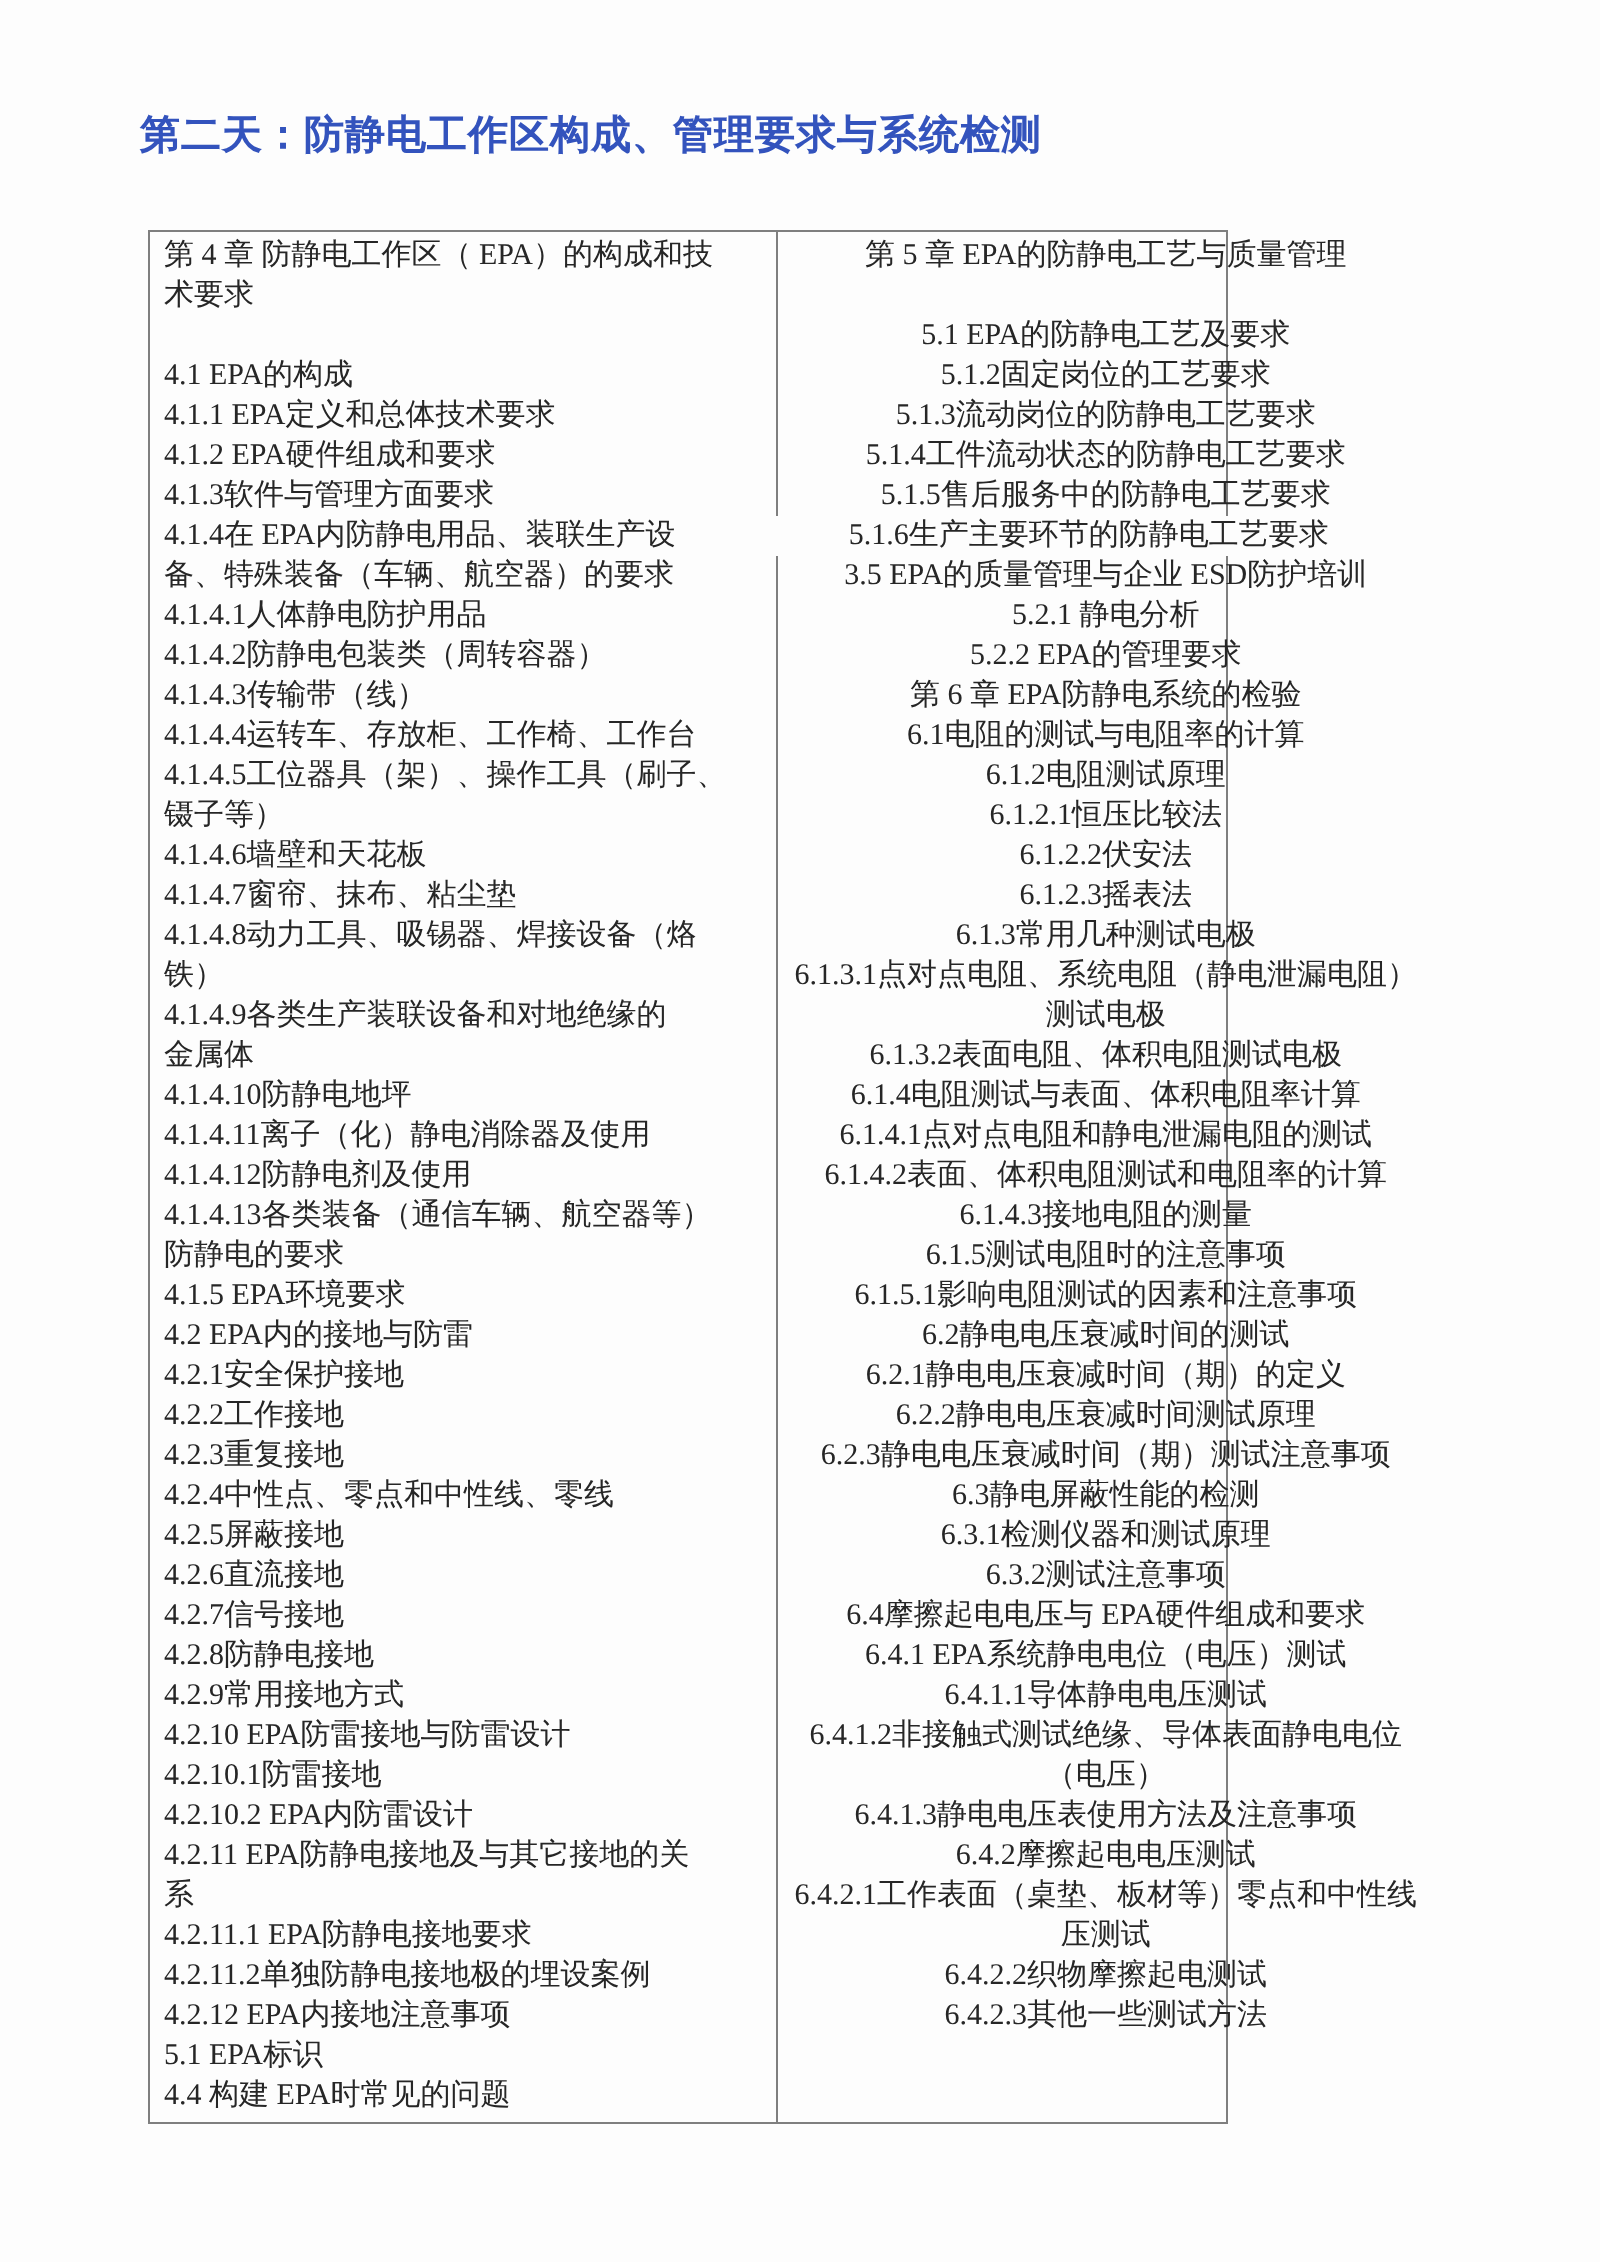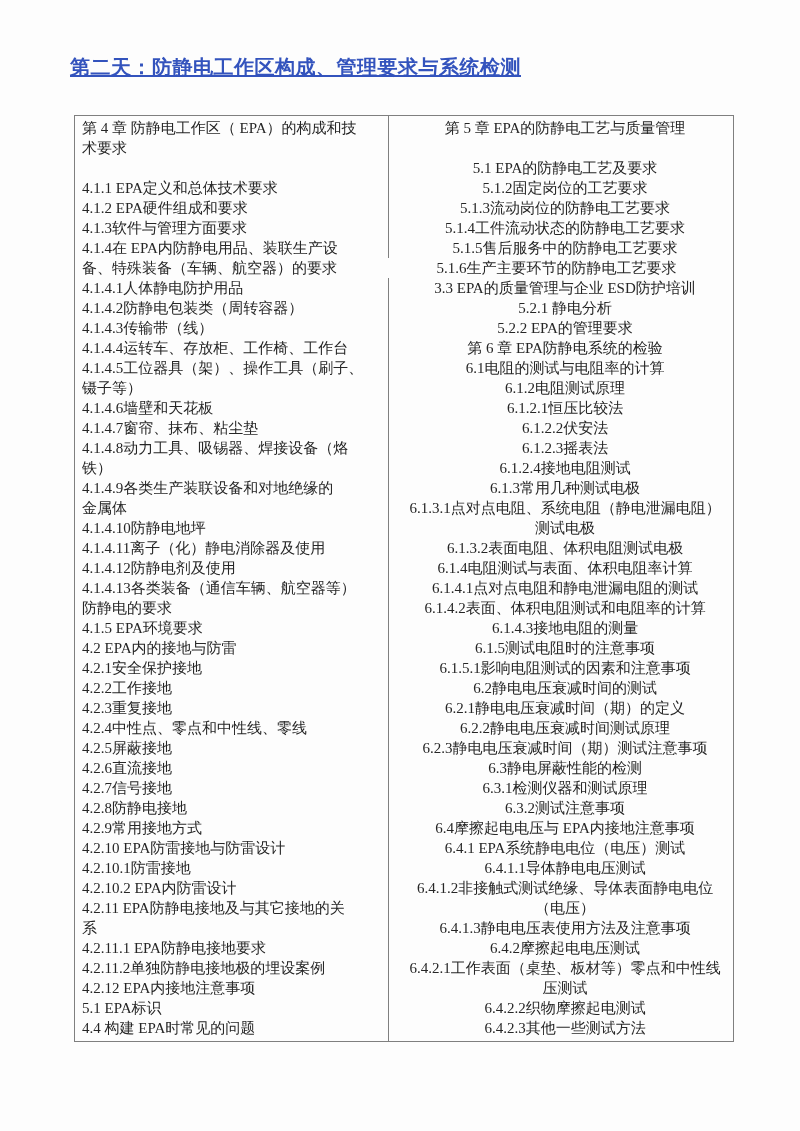--- a/index.html
+++ b/index.html
@@ -15,27 +15,27 @@
     font-family:"Liberation Serif","DejaVu Serif",serif;
     color:var(--body-text);
   }
   .page{position:relative;width:800px;height:1131px;overflow:hidden;}
   .doc-title{
     position:absolute;left:70px;top:54px;
     font-size:20px;font-weight:bold;
     color:var(--title-color);
     letter-spacing:0.5px;
     white-space:nowrap;
-    text-decoration:underline;
   }
   .toc-table{
-    position:absolute;left:74px;top:115px;width:660px;
+    position:absolute;left:74px;top:115px;width:540px;
     display:flex;box-sizing:border-box;
     border:1px solid var(--table-border);
     background:var(--page-bg);
+    gap:25px;
   }
   .col{
     box-sizing:border-box;
     padding:2px 0 3px 7px;
   }
   .col-left{width:313px;}
   .col-right{flex:1;border-left:1px solid var(--table-border);padding-left:8px;text-align:center;}
   .toc-line{
     font-size:15px;
     line-height:20px;
@@ -54,20 +54,21 @@
 <body>
 
 <div class="page">
   <div class="doc-title">第二天：防静电工作区构成、管理要求与系统检测</div>
 
   <div class="toc-table">
     <div class="col col-left">
         <div class="toc-line">第 4 章 防静电工作区（ EPA）的构成和技</div>
         <div class="toc-line">术要求</div>
         <div class="toc-line">&nbsp;</div>
+        <div class="toc-line">4.1 EPA的构成</div>
         <div class="toc-line">4.1.1 EPA定义和总体技术要求</div>
         <div class="toc-line">4.1.2 EPA硬件组成和要求</div>
         <div class="toc-line">4.1.3软件与管理方面要求</div>
         <div class="toc-line">4.1.4在 EPA内防静电用品、装联生产设</div>
         <div class="toc-line">备、特殊装备（车辆、航空器）的要求</div>
         <div class="toc-line">4.1.4.1人体静电防护用品</div>
         <div class="toc-line">4.1.4.2防静电包装类（周转容器）</div>
         <div class="toc-line">4.1.4.3传输带（线）</div>
         <div class="toc-line">4.1.4.4运转车、存放柜、工作椅、工作台</div>
         <div class="toc-line">4.1.4.5工位器具（架）、操作工具（刷子、</div>
@@ -107,48 +108,47 @@
       </div>
     <div class="col col-right">
         <div class="toc-line">第 5 章 EPA的防静电工艺与质量管理</div>
         <div class="toc-line">&nbsp;</div>
         <div class="toc-line">5.1 EPA的防静电工艺及要求</div>
         <div class="toc-line">5.1.2固定岗位的工艺要求</div>
         <div class="toc-line">5.1.3流动岗位的防静电工艺要求</div>
         <div class="toc-line">5.1.4工件流动状态的防静电工艺要求</div>
         <div class="toc-line">5.1.5售后服务中的防静电工艺要求</div>
         <div class="toc-line outdent">5.1.6生产主要环节的防静电工艺要求</div>
-        <div class="toc-line">3.3 EPA的质量管理与企业 ESD防护培训</div>
+        <div class="toc-line">3.5 EPA的质量管理与企业 ESD防护培训</div>
         <div class="toc-line">5.2.1 静电分析</div>
         <div class="toc-line">5.2.2 EPA的管理要求</div>
         <div class="toc-line">第 6 章 EPA防静电系统的检验</div>
         <div class="toc-line">6.1电阻的测试与电阻率的计算</div>
         <div class="toc-line">6.1.2电阻测试原理</div>
         <div class="toc-line">6.1.2.1恒压比较法</div>
         <div class="toc-line">6.1.2.2伏安法</div>
         <div class="toc-line">6.1.2.3摇表法</div>
-        <div class="toc-line">6.1.2.4接地电阻测试</div>
         <div class="toc-line">6.1.3常用几种测试电极</div>
         <div class="toc-line">6.1.3.1点对点电阻、系统电阻（静电泄漏电阻）</div>
         <div class="toc-line">测试电极</div>
         <div class="toc-line">6.1.3.2表面电阻、体积电阻测试电极</div>
         <div class="toc-line">6.1.4电阻测试与表面、体积电阻率计算</div>
         <div class="toc-line">6.1.4.1点对点电阻和静电泄漏电阻的测试</div>
         <div class="toc-line">6.1.4.2表面、体积电阻测试和电阻率的计算</div>
         <div class="toc-line">6.1.4.3接地电阻的测量</div>
         <div class="toc-line">6.1.5测试电阻时的注意事项</div>
         <div class="toc-line">6.1.5.1影响电阻测试的因素和注意事项</div>
         <div class="toc-line">6.2静电电压衰减时间的测试</div>
         <div class="toc-line">6.2.1静电电压衰减时间（期）的定义</div>
         <div class="toc-line">6.2.2静电电压衰减时间测试原理</div>
         <div class="toc-line">6.2.3静电电压衰减时间（期）测试注意事项</div>
         <div class="toc-line">6.3静电屏蔽性能的检测</div>
         <div class="toc-line">6.3.1检测仪器和测试原理</div>
         <div class="toc-line">6.3.2测试注意事项</div>
-        <div class="toc-line">6.4摩擦起电电压与 EPA内接地注意事项</div>
+        <div class="toc-line">6.4摩擦起电电压与 EPA硬件组成和要求</div>
         <div class="toc-line">6.4.1 EPA系统静电电位（电压）测试</div>
         <div class="toc-line">6.4.1.1导体静电电压测试</div>
         <div class="toc-line">6.4.1.2非接触式测试绝缘、导体表面静电电位</div>
         <div class="toc-line">（电压）</div>
         <div class="toc-line">6.4.1.3静电电压表使用方法及注意事项</div>
         <div class="toc-line">6.4.2摩擦起电电压测试</div>
         <div class="toc-line">6.4.2.1工作表面（桌垫、板材等）零点和中性线</div>
         <div class="toc-line">压测试</div>
         <div class="toc-line">6.4.2.2织物摩擦起电测试</div>
         <div class="toc-line">6.4.2.3其他一些测试方法</div>

